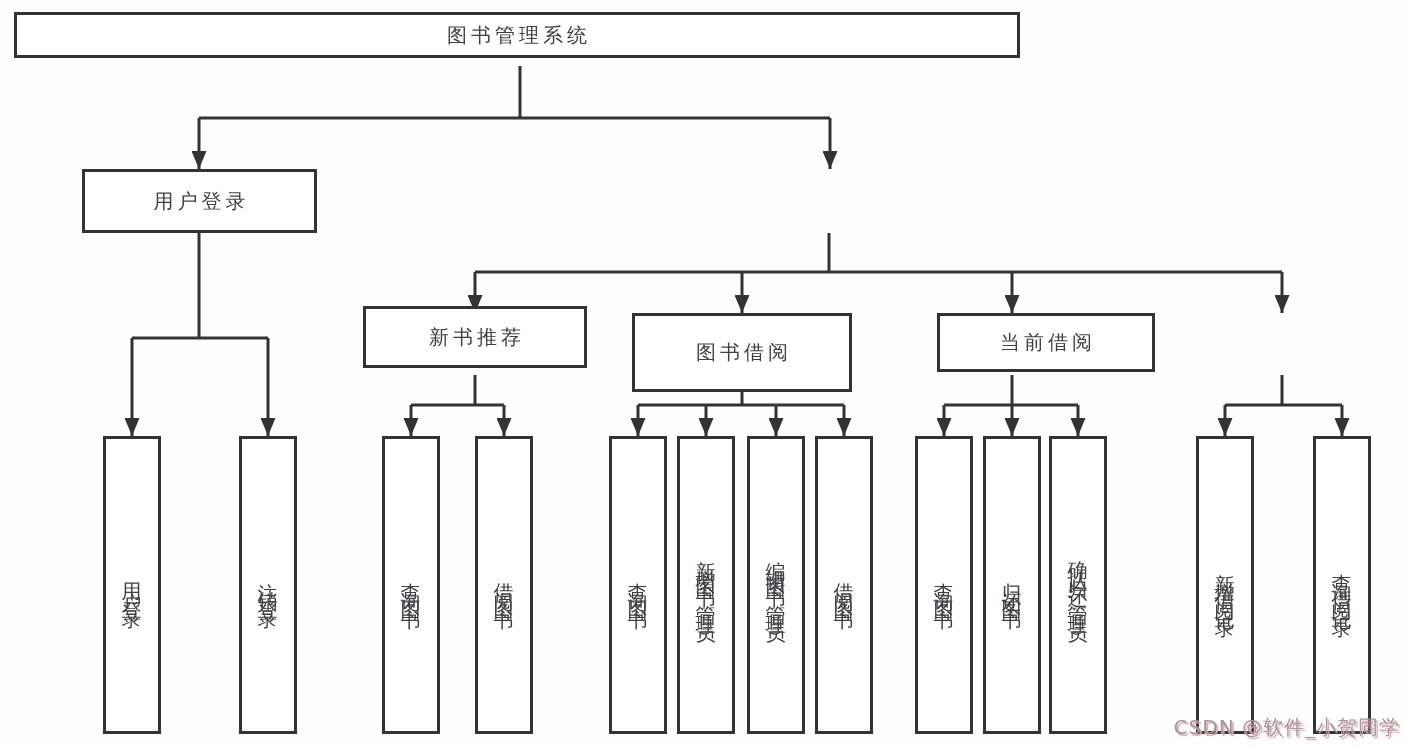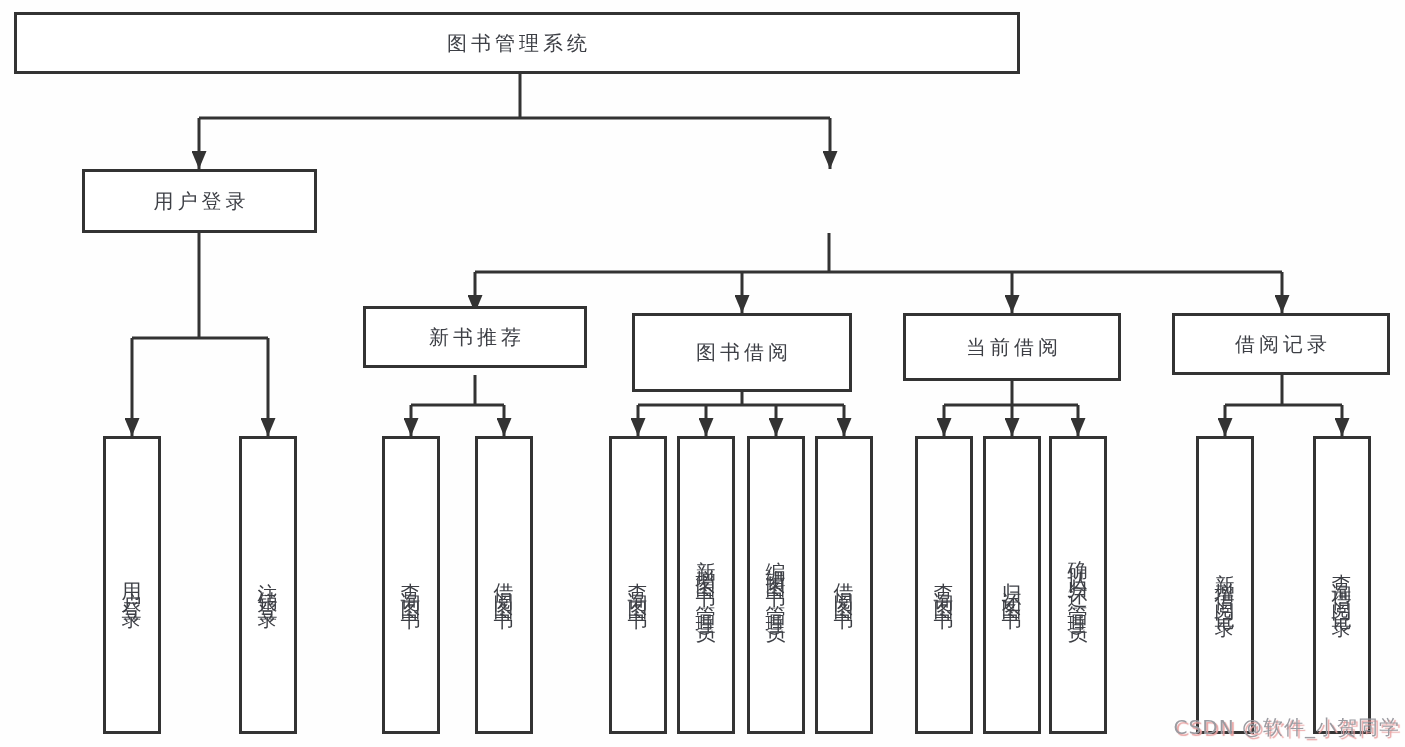--- a/index.html
+++ b/index.html
@@ -22,26 +22,26 @@
     position: absolute;
     background: var(--box-bg, #ffffff);
     border: 3px solid var(--line, #333333);
     display: flex;
     align-items: center;
     justify-content: center;
     color: var(--text, #3d3f45);
     font-size: 20px;
   }
   .node .hlabel { letter-spacing: 4px; text-indent: 4px; white-space: nowrap; }
-  .box-root      { left: 14px;   top: 12px;  width: 1006px; height: 62px; }
+  .box-root      { left: 14px;   top: 12px;  width: 1006px; height: 46px; }
   .box-l2-login  { left: 82px;   top: 169px; width: 235px;  height: 64px; }
   .box-l2-mgmt   { left: 712px;  top: 169px; width: 235px;  height: 64px; }
   .box-l3-newbook{ left: 363px;  top: 306px; width: 224px;  height: 62px; }
   .box-l3-borrow { left: 632px;  top: 313px; width: 220px;  height: 79px; }
-  .box-l3-current{ left: 903px;  top: 313px; width: 218px;  height: 68px; }
+  .box-l3-current{ left: 937px;  top: 313px; width: 218px;  height: 59px; }
   .box-l3-records{ left: 1172px; top: 313px; width: 218px;  height: 62px; }
   .leaf { position: absolute; top: 436px; width: 58px; height: 298px; }
   .leaf .vtext {
     writing-mode: vertical-rl;
     text-orientation: upright;
     letter-spacing: 9px;
     font-size: 20px;
     line-height: 1;
   }
   .lf-1  { left: 103px; }  .lf-2  { left: 239px; }
@@ -119,23 +119,20 @@
 
   <div class="node box-l3-newbook">
     <span class="hlabel">新书推荐</span>
   </div>
   <div class="node box-l3-borrow">
     <span class="hlabel">图书借阅</span>
   </div>
   <div class="node box-l3-current">
     <span class="hlabel">当前借阅</span>
   </div>
-  <div class="node box-l3-records">
-    <span class="hlabel">借阅记录</span>
-  </div>
 
   <div class="node leaf lf-1">
     <span class="vtext">用户登录</span>
   </div>
   <div class="node leaf lf-2">
     <span class="vtext">注销登录</span>
   </div>
   <div class="node leaf lf-3">
     <span class="vtext">查询图书</span>
   </div>

